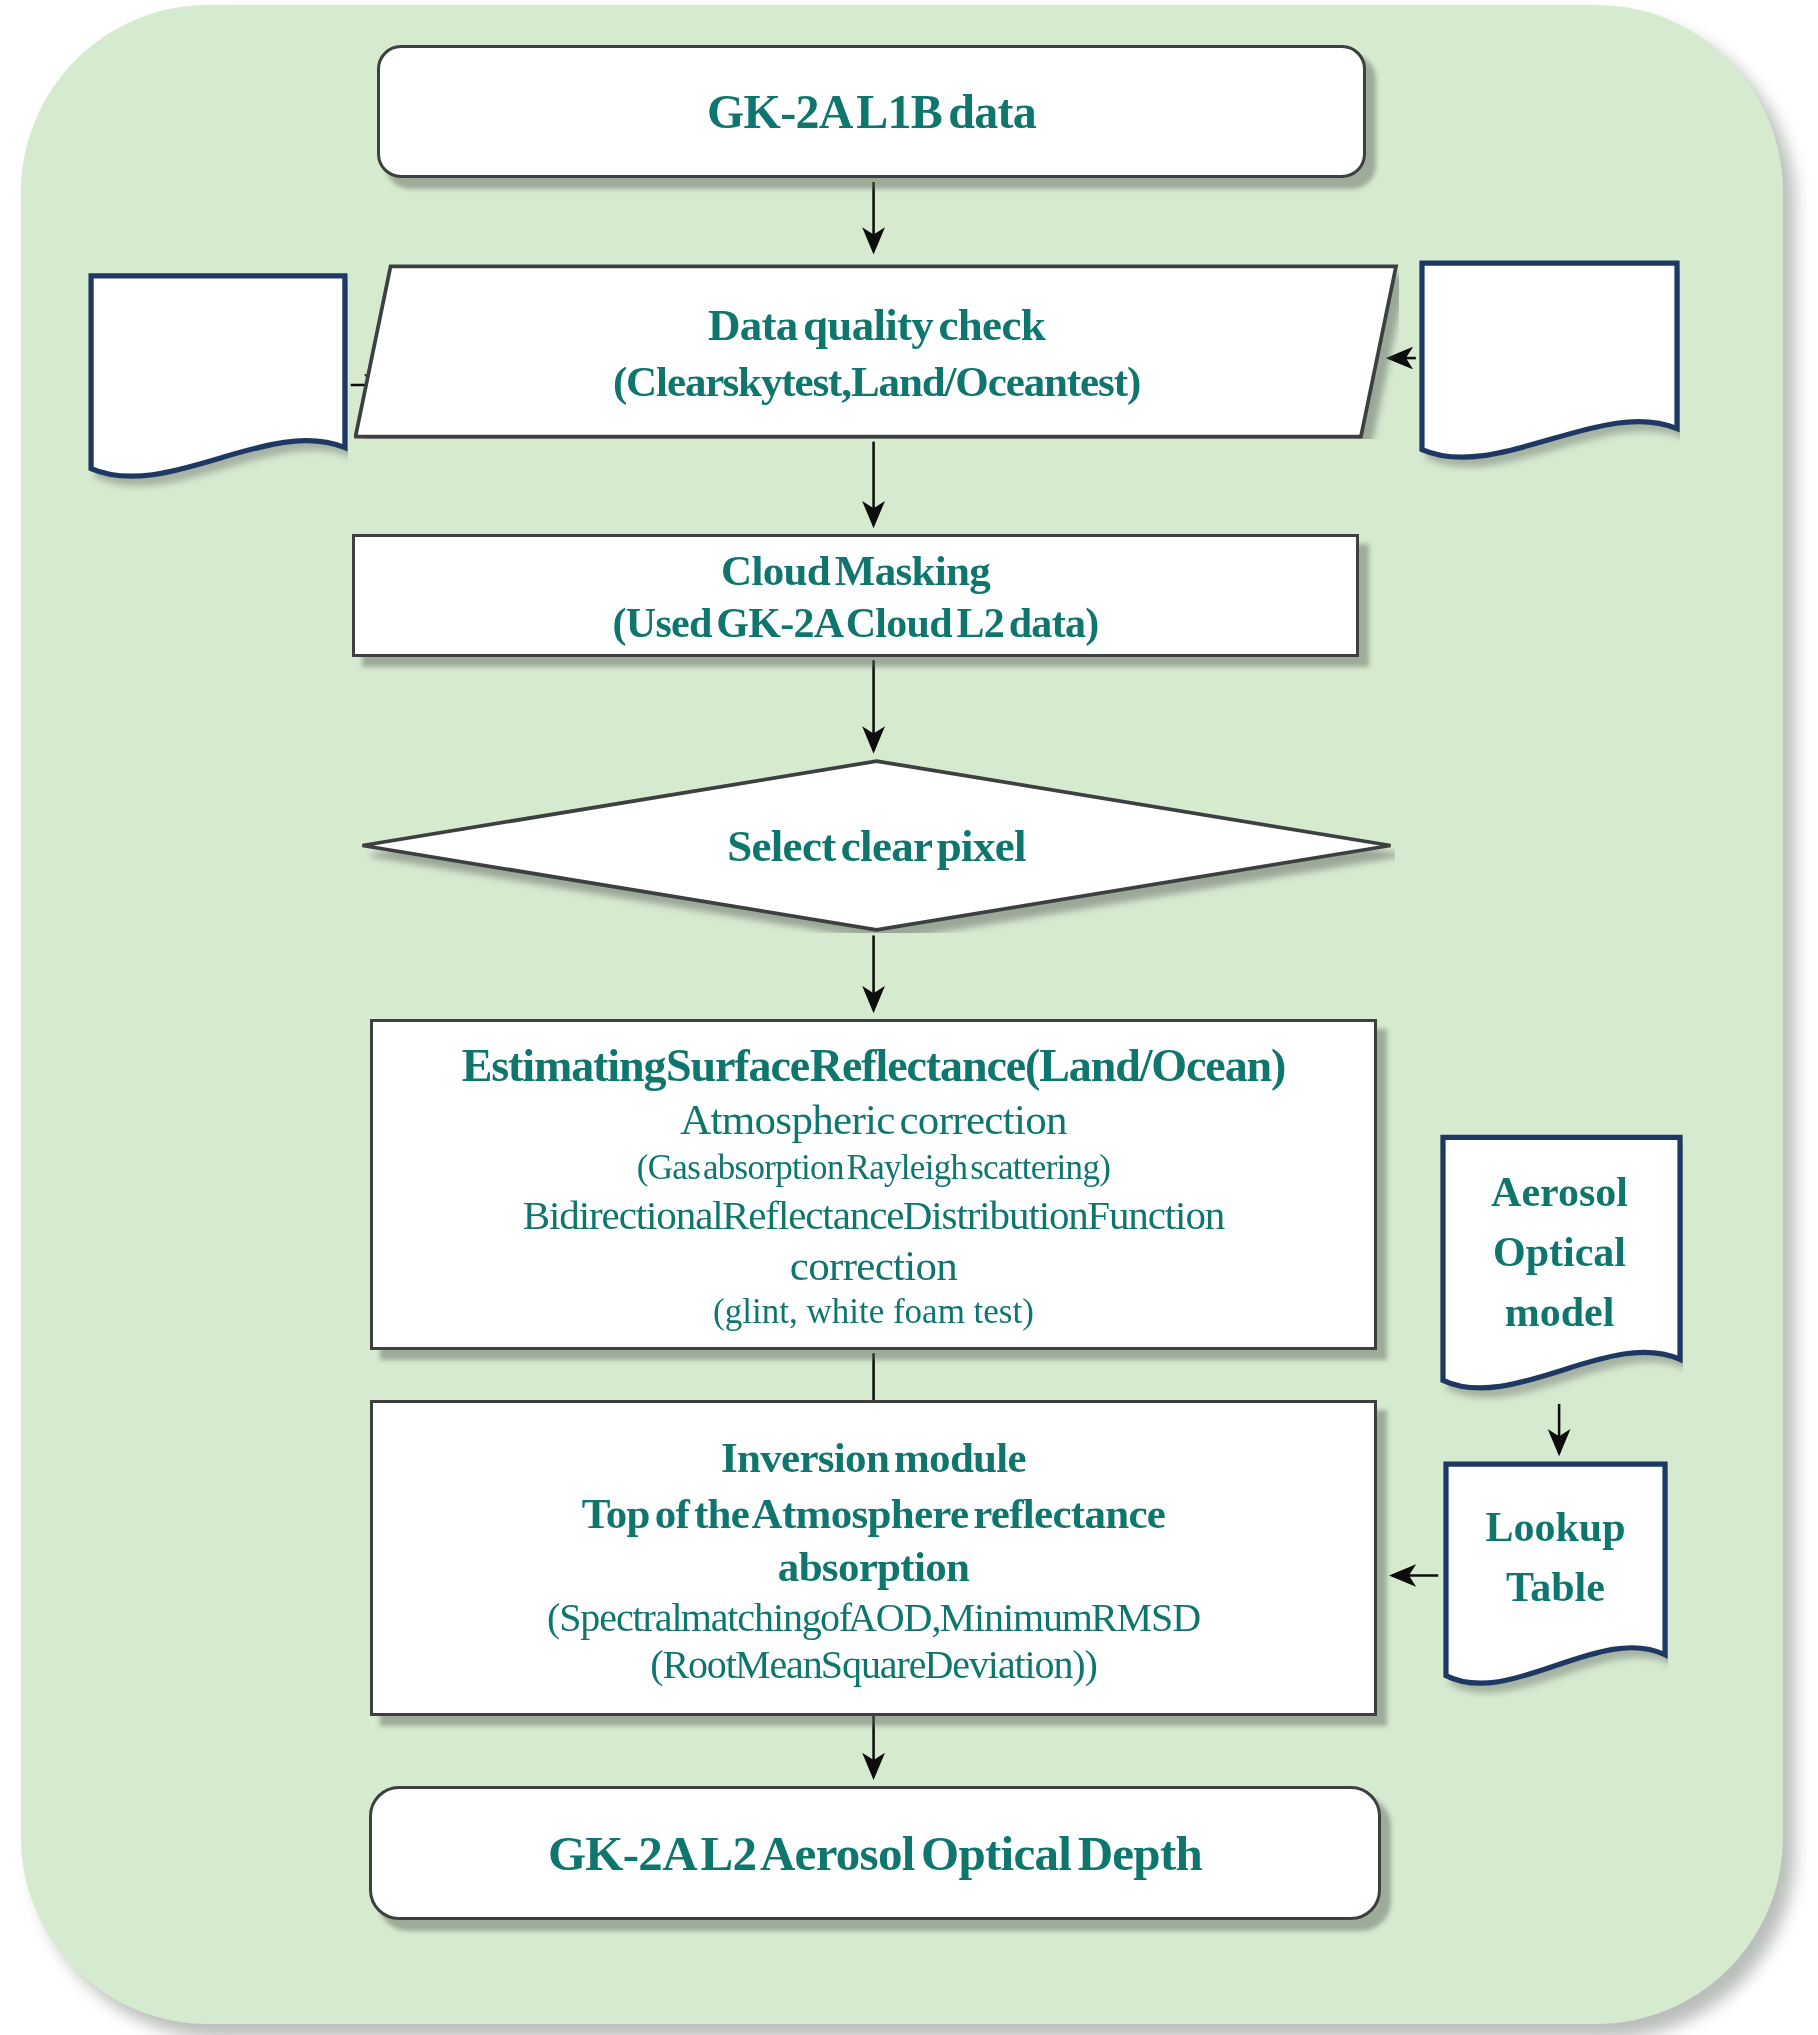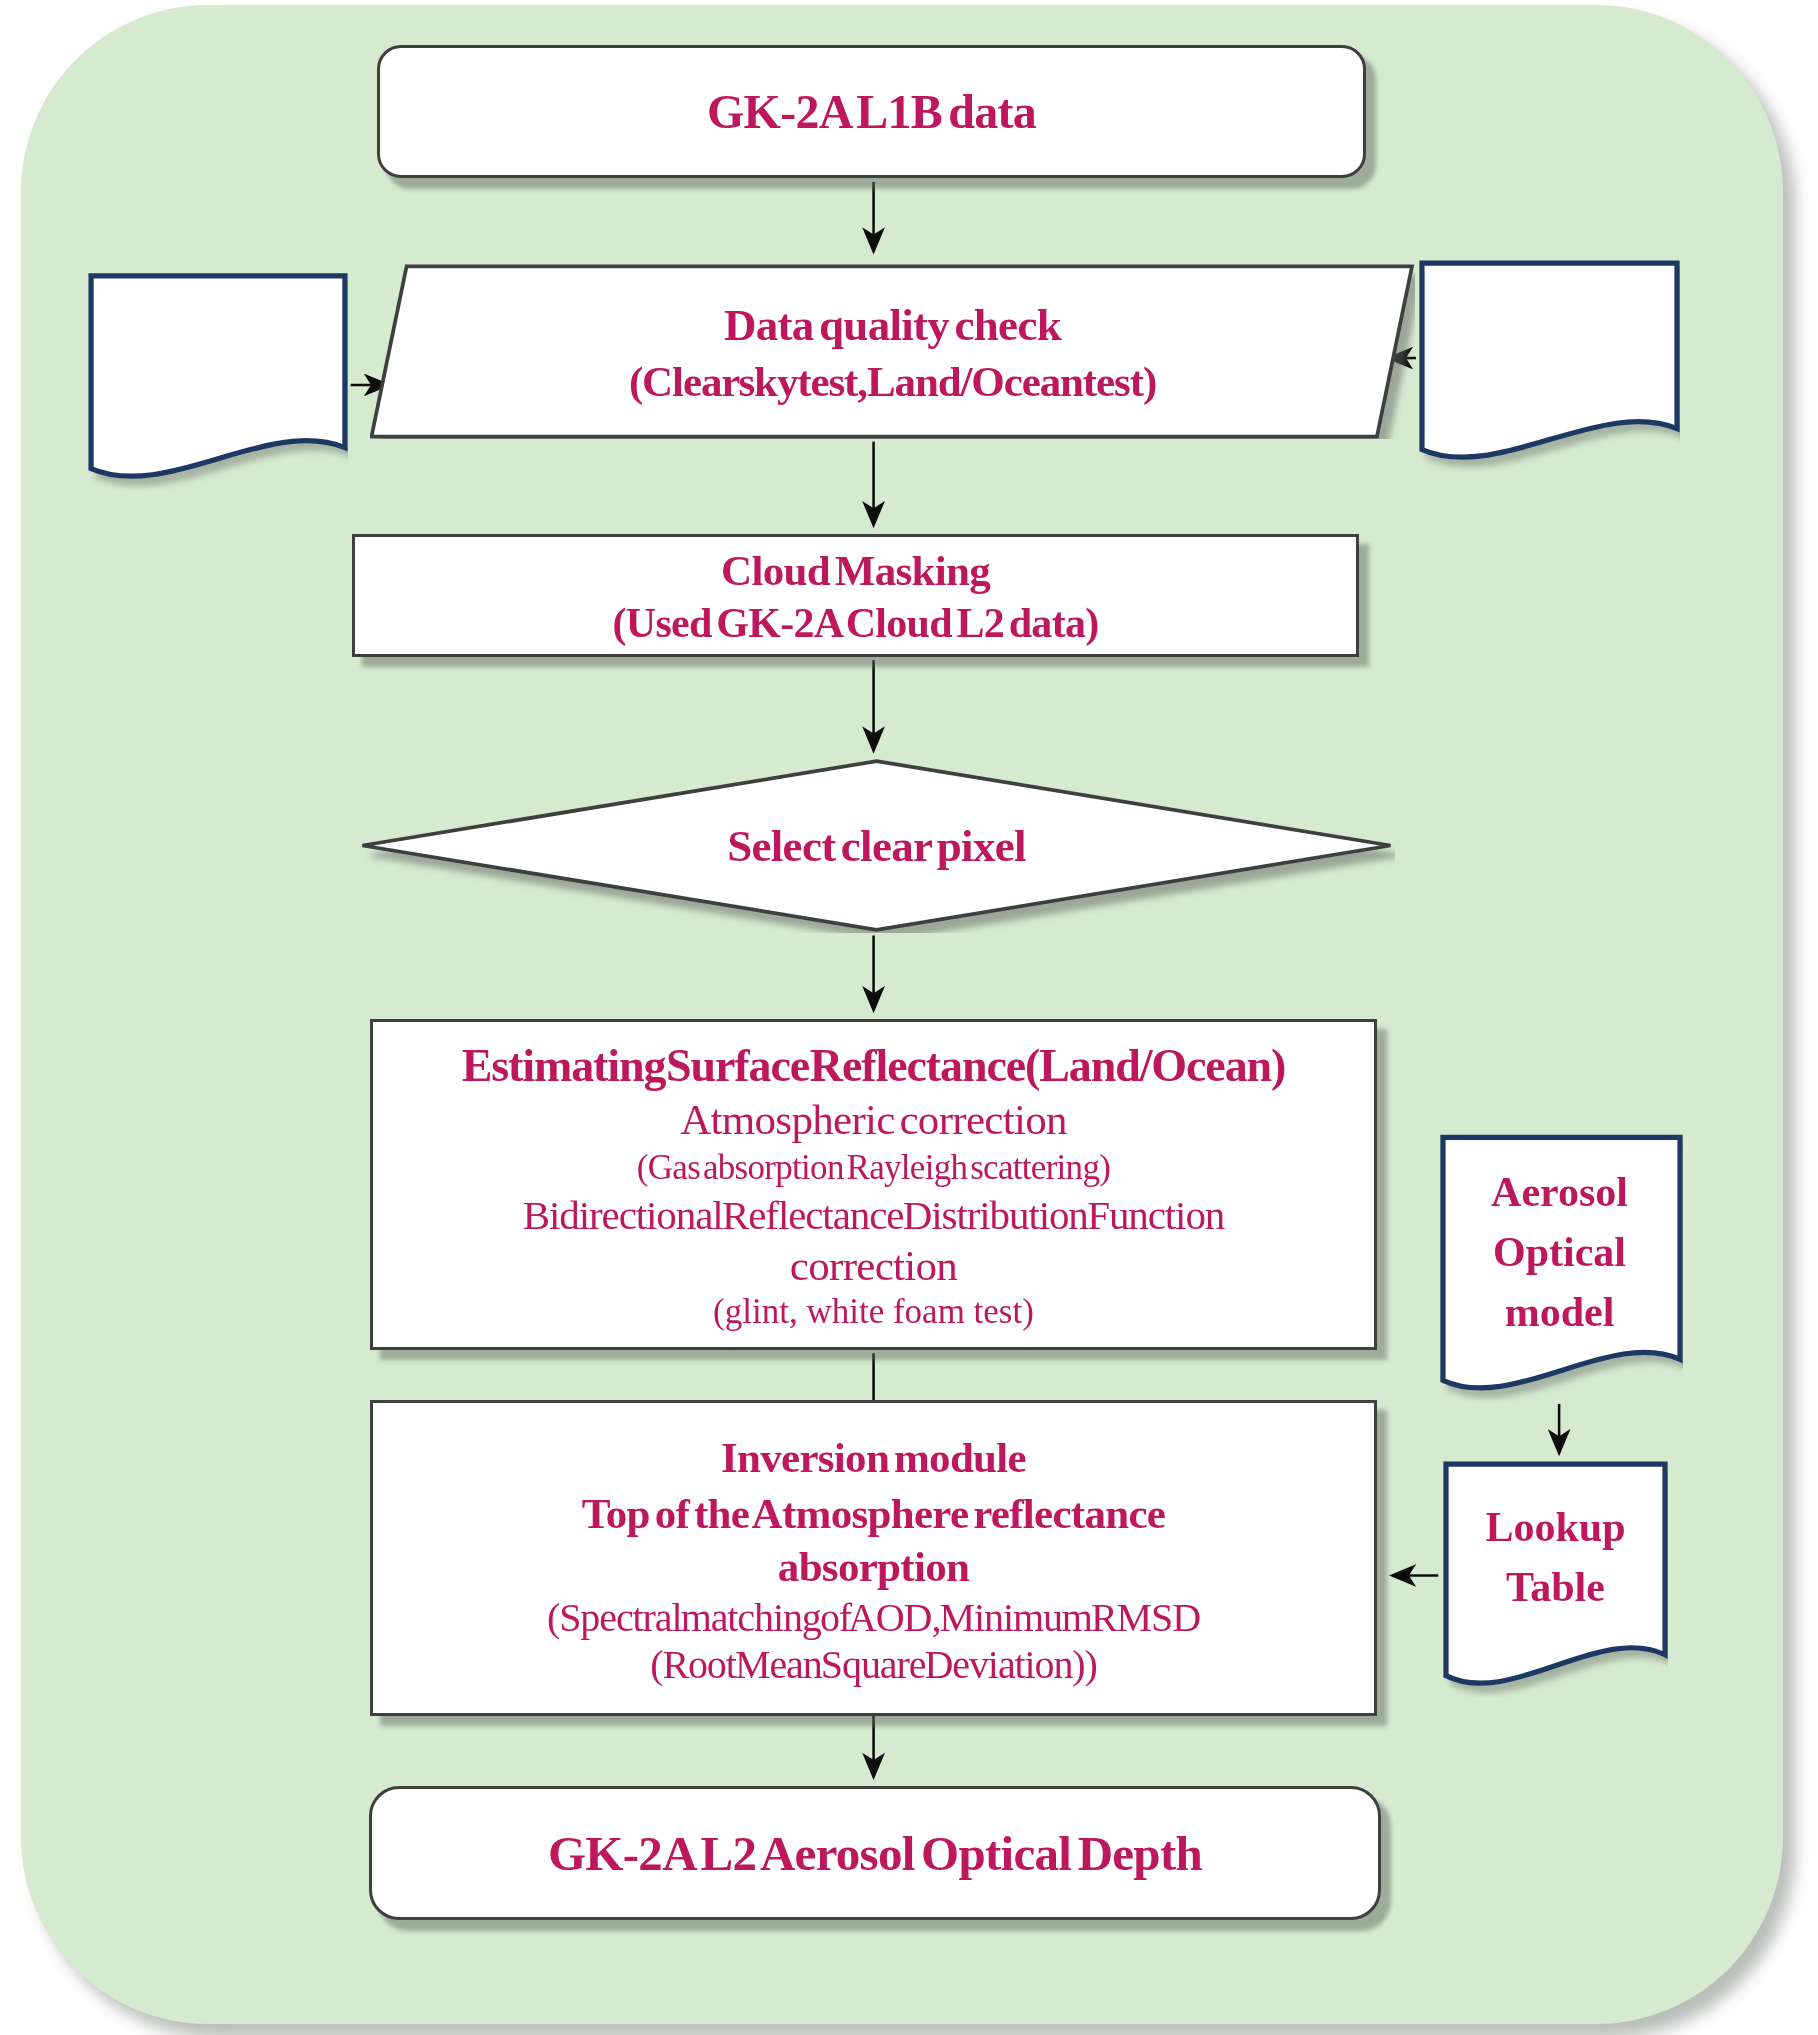--- a/index.html
+++ b/index.html
@@ -1,20 +1,20 @@
 <!DOCTYPE html>
 <html style="font-size:12px"><head>
 <meta charset="utf-8">
 <style>
   html,body{margin:0;padding:0;background:#ffffff;}
   .canvas{
     position:relative;
     width:1818px;height:2035px;
     font-family:"Liberation Serif","DejaVu Serif",serif;
-    color:#be185d;
+    color:#0f766e;
     overflow:hidden;
   }
   .bg-panel{
     position:absolute;
     left:21px;top:4.5px;width:1762px;height:2019px;
     background:#d6ead0;
     border-radius:187px;
     box-shadow:12px 13.4px 16.4px rgba(140,146,140,.60);
   }
   .arrow-layer{position:absolute;left:0;top:0;width:1818px;height:2035px;pointer-events:none;}
@@ -75,21 +75,21 @@
       <path d="M1898,480 H1862" marker-end="url(#ah)"></path>
       <path d="M2090,1882 V1948" marker-end="url(#ah)"></path>
       <path d="M1928,2112 H1866" marker-end="url(#ah)"></path>
     </g>
   </svg>
 
   <div class="box" style="left:377px;top:45px;width:989px;height:133px;border-radius:24px;">
     <div class="ln b ws-s" style="font-size:48px;">GK-2A L1B data</div>
   </div>
 
-  <div class="shape-node" style="left:370px;top:264px;width:1045px;height:175px;">
+  <div class="shape-node" style="left:354px;top:264px;width:1045px;height:175px;">
     <svg width="1045" height="175" viewBox="0 0 1400 234">
       <polygon points="49,3 1396,3 1349,231 2,231" fill="#ffffff" stroke="#3e4040" stroke-width="5" filter="url(#shp)"></polygon>
     </svg>
     <div class="shape-text">
       <div class="ln b ws-s" style="font-size:45px;line-height:60px;">Data quality check</div>
       <div class="ln b ws-t" style="font-size:43px;line-height:54px;">(Clear sky test, Land/Ocean test)</div>
     </div>
   </div>
 
   <div class="shape-node" style="left:88px;top:273px;width:260px;height:218px;">

